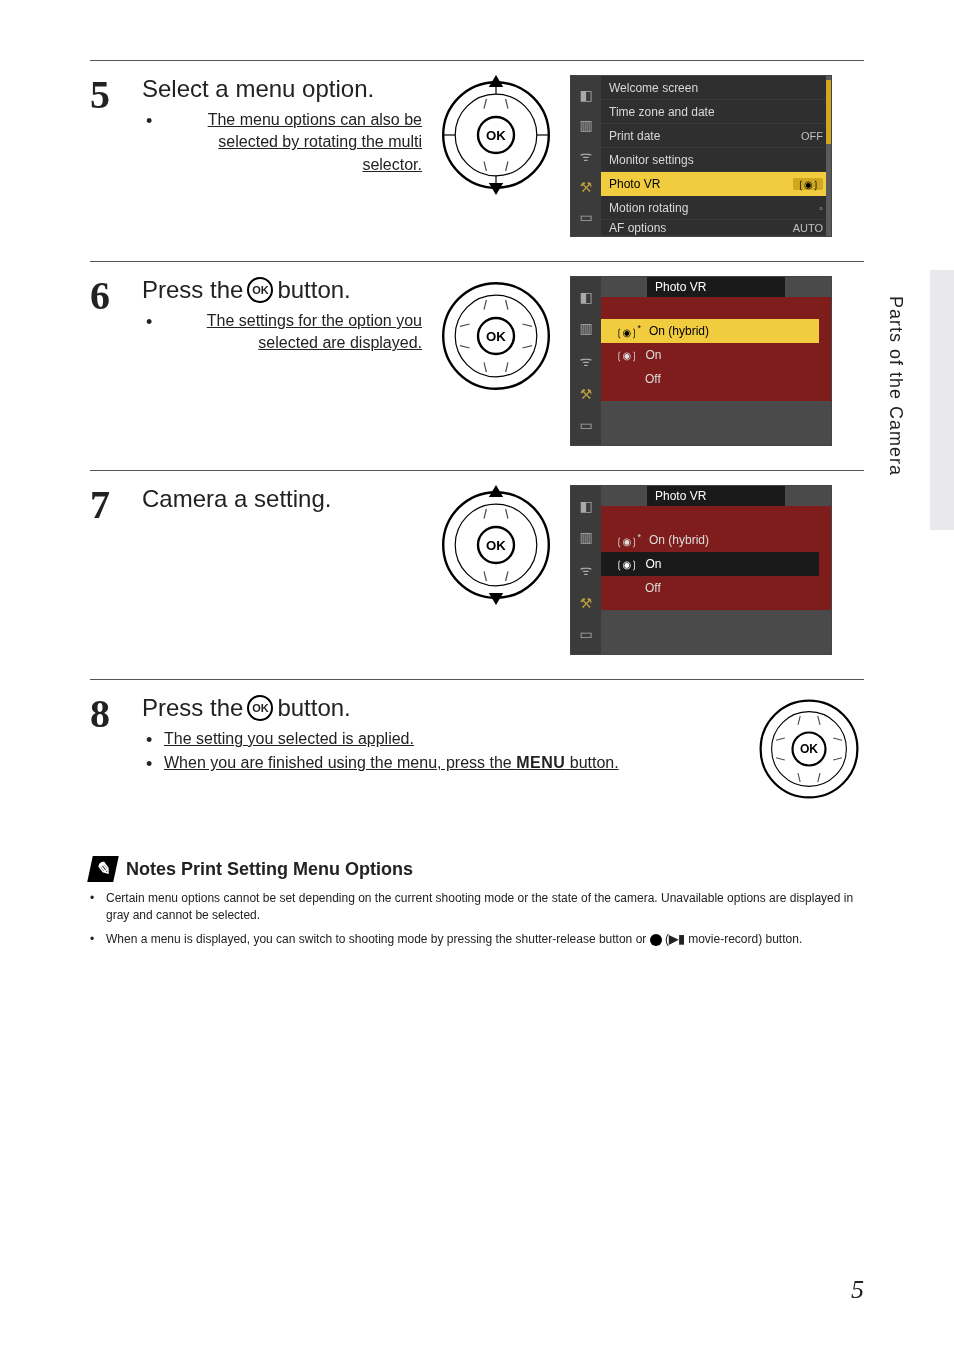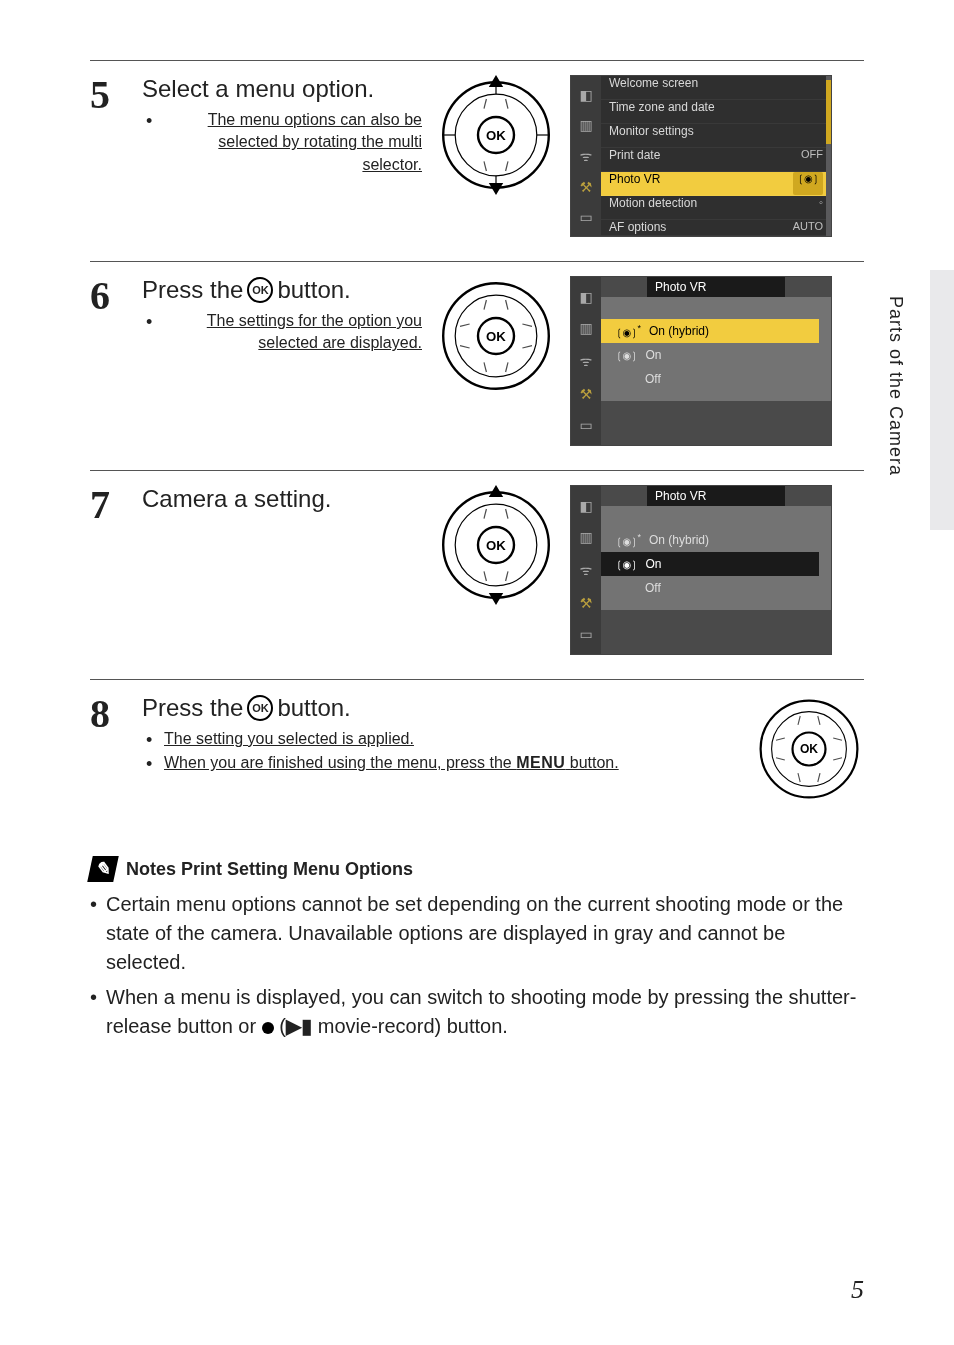--- a/index.html
+++ b/index.html
@@ -106,20 +106,21 @@
   .cam-side span { opacity: .7; font-size: 14px; }
   .cam-main { flex: 1; position: relative; }
   .cam-header {
     background: #1a1a1a;
     color: #fff;
     padding: 3px 8px;
     font-size: 12px;
   }
   .cam-row {
     display: flex;
+    align-items: center;
     height: 24px;
     padding: 0 8px;
     border-bottom: 1px solid rgba(255,255,255,.05);
   }
   .cam-row.sel { background: #f2cc3f; color: #000; }
   .cam-row.dark { background: #2f2f2f; }
   .cam-row .val {
     margin-left: auto;
     font-size: 11px;
     opacity: .85;
@@ -137,21 +138,21 @@
     width: 5px;
     background: #5a5a5c;
   }
   .cam-scrollbar .thumb {
     background: #d0a820;
     width: 100%;
     height: 40%;
     margin-top: 4px;
   }
   .cam-tall { height: 170px; }
-  .cam-pad { padding: 22px 12px 10px 0; background:#737373; }
+  .cam-pad { padding: 22px 12px 10px 0; background:#7f1d1d; }
   .opt-row {
     display:flex; align-items:center; gap:8px;
     height:24px; padding:0 14px; color:#ddd;
   }
   .opt-row.sel1 { background:#f2cc3f; color:#000; }
   .opt-row.sel2 { background:#1a1a1a; color:#fff; }
   .vr-icon::before { content:"❲◉❳"; font-size:10px; letter-spacing:-1px; }
   .vr-icon.star::after { content:"*"; font-size:9px; vertical-align:super; }
 
   
@@ -161,21 +162,21 @@
     font-weight:bold; font-size:18px; margin-bottom:8px;
   }
   .notes-icon {
     width:26px; height:26px; background:#000; color:#fff;
     display:flex; align-items:center; justify-content:center;
     transform: skewX(-12deg);
   }
   .notes-icon span { transform: skewX(12deg); font-style:italic; }
   .notes-list { list-style:none; }
   .notes-list li {
-    font-size:20px; line-height:1.45;
+    font-size:12px; line-height:1.45;
     padding-left:16px; position:relative; margin-bottom:6px;
   }
   .notes-list li::before { content:"•"; position:absolute; left:0; }
   .menu-word { font-family: Arial, sans-serif; font-weight:bold; text-transform:uppercase; letter-spacing:0.5px;margin-top:36px; }
   .rec-dot {
     display:inline-block; width:12px; height:12px; background:#000; border-radius:50%; vertical-align:middle;
   }
   .mov-icon { font-weight:bold; }
 
   .page-num {
@@ -231,32 +232,32 @@
             <span>▭</span>
           </div>
           <div class="cam-main">
             <div class="cam-row dark">
                 <span>Welcome screen</span>
               </div>
             <div class="cam-row dark">
                 <span>Time zone and date</span>
               </div>
             <div class="cam-row dark">
-                <span>Monitor settings</span>
-              </div>
-            <div class="cam-row dark">
                 <span>Print date</span>
                 <span class="val">OFF</span>
+              </div>
+            <div class="cam-row dark">
+                <span>Monitor settings</span>
               </div>
             <div class="cam-row sel">
                 <span>Photo VR</span>
                 <span class="val badge vr-icon"></span>
               </div>
             <div class="cam-row dark">
-                <span>Motion detection</span>
+                <span>Motion rotating</span>
                 <span class="val">◦</span>
               </div>
             <div class="cam-row dark" style="height:16px; overflow:hidden">
                 <span>AF options</span>
                 <span class="val">AUTO</span>
               </div>
             <div class="cam-scrollbar">
                 <div class="thumb"></div>
               </div>
           </div>

